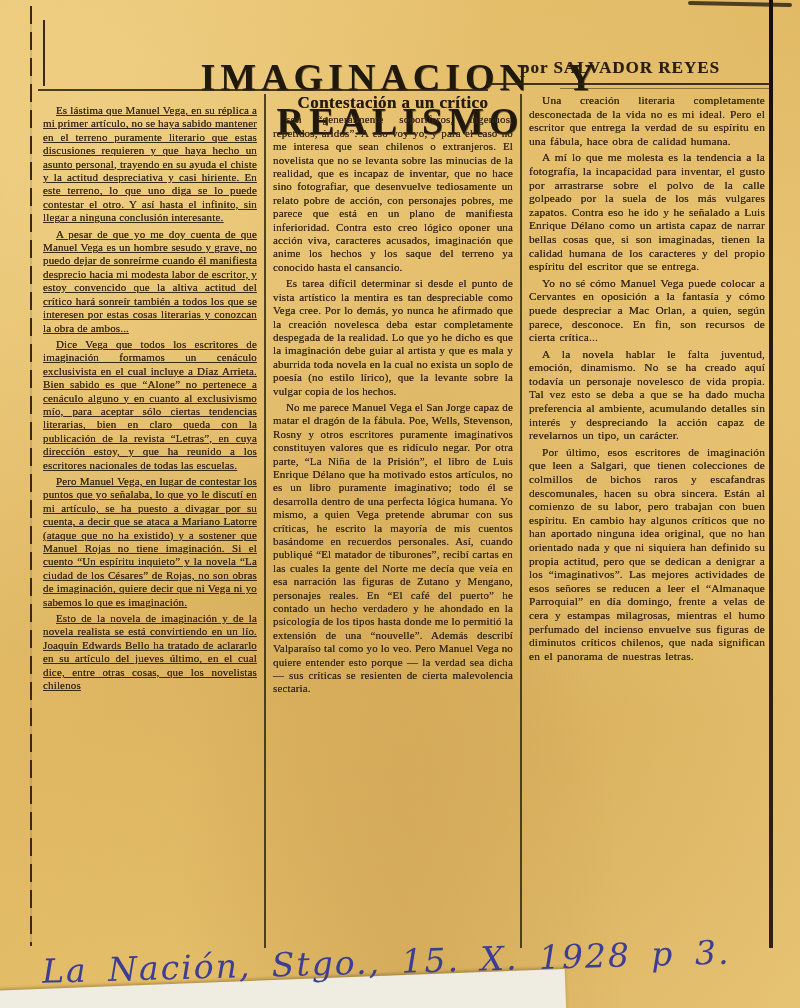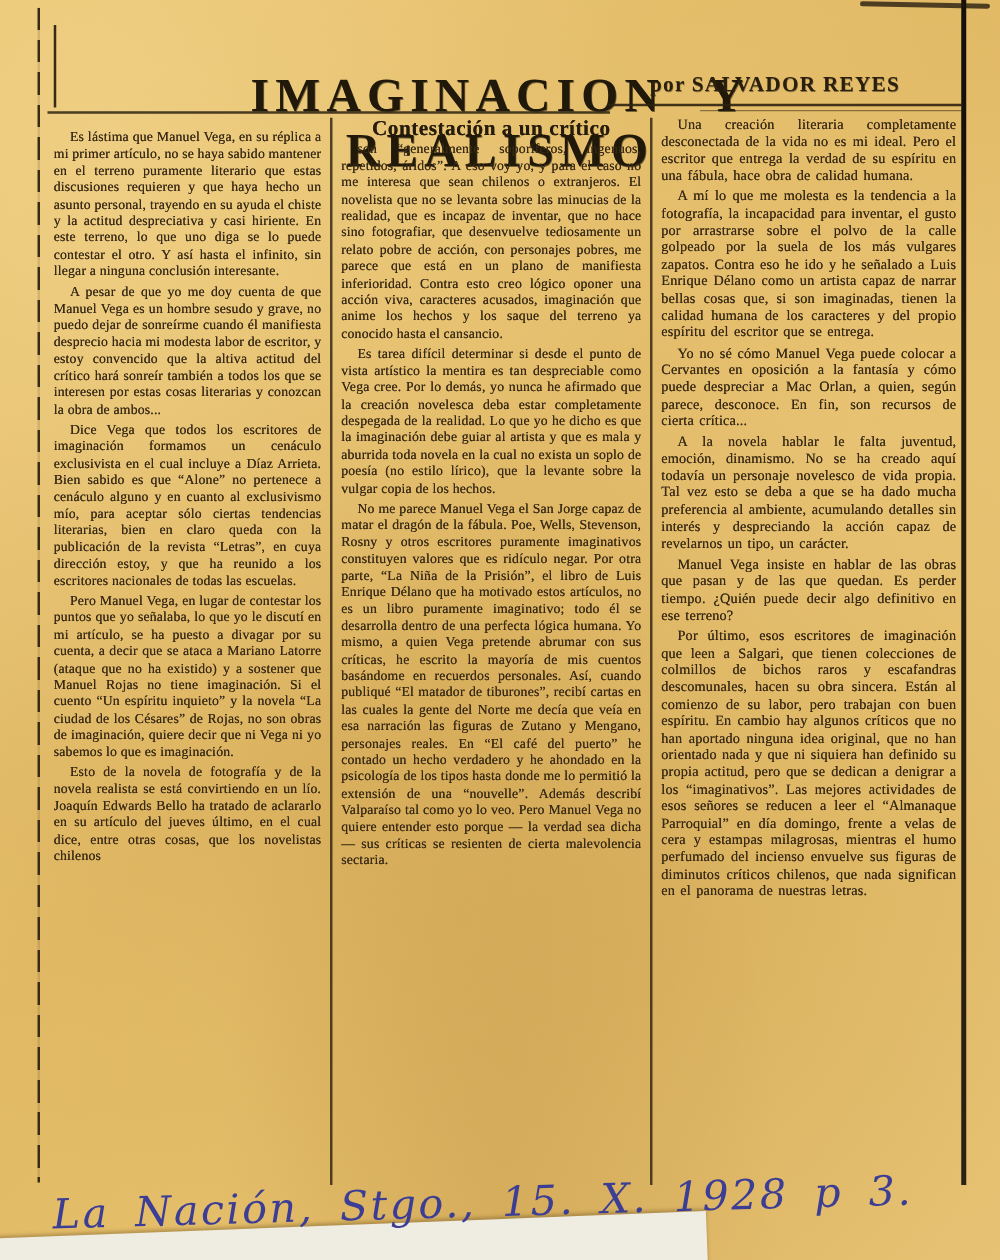--- a/index.html
+++ b/index.html
@@ -34,21 +34,21 @@
     font-size:38px;font-weight:bold;letter-spacing:5px;word-spacing:22px;color:#201809;
     text-shadow:.6px .6px 0 rgba(32,24,9,.55);margin-top:41px;}
   .byline{position:absolute;top:58px;right:80px;font-size:17px;font-weight:bold;
     letter-spacing:1px;color:#2a1f0e;text-shadow:.4px .4px 0 rgba(42,31,14,.5);}
   
   .cols{position:absolute;left:36px;top:94px;width:736px;height:854px;display:flex;overflow:hidden;}
   .col{box-sizing:border-box;padding:0 7px;overflow:hidden;color:#392a16;
     font-size:11px;line-height:13.4px;text-align:justify;
     letter-spacing:.15px;text-shadow:0 0 .5px rgba(57,42,22,.9);}
   .col + .col{border-left:2px solid rgba(43,32,16,.8);}
-  .col1{width:228px;padding-top:10px;}
+  .col1{width:228px;padding-top:10px;text-decoration:underline;}
   .col2{width:256px;}
   .col3{width:252px;font-size:11.4px;line-height:13.6px;word-spacing:1.2px;}
   .col p{margin:0 0 3px;text-indent:13px;}
   .col-heading{font-weight:bold;font-size:17px;text-align:center;margin:2px 0 4px;
     letter-spacing:.4px;color:#261c0c;}
   
   .handnote{position:absolute;left:42px;top:944px;width:560px;
     font-family:"DejaVu Serif",serif;font-style:italic;
     font-size:33px;color:#3c3e95;letter-spacing:2px;word-spacing:8px;
     transform:rotate(-1.6deg);white-space:nowrap;}
@@ -70,36 +70,35 @@
   <div class="rule-b"></div>
   <div class="rule-b2"></div>
 
   <div class="cols">
 
     <div class="col col1">
       <p>Es lástima que Manuel Vega, en su réplica a mi primer artículo, no se haya sabido mantener en el terreno puramente literario que estas discusiones requieren y que haya hecho un asunto personal, trayendo en su ayuda el chiste y la actitud despreciativa y casi hiriente. En este terreno, lo que uno diga se lo puede contestar el otro. Y así hasta el infinito, sin llegar a ninguna conclusión interesante.</p>
       <p>A pesar de que yo me doy cuenta de que Manuel Vega es un hombre sesudo y grave, no puedo dejar de sonreírme cuando él manifiesta desprecio hacia mi modesta labor de escritor, y estoy convencido que la altiva actitud del crítico hará sonreír también a todos los que se interesen por estas cosas literarias y conozcan la obra de ambos...</p>
       <p>Dice Vega que todos los escritores de imaginación formamos un cenáculo exclusivista en el cual incluye a Díaz Arrieta. Bien sabido es que “Alone” no pertenece a cenáculo alguno y en cuanto al exclusivismo mío, para aceptar sólo ciertas tendencias literarias, bien en claro queda con la publicación de la revista “Letras”, en cuya dirección estoy, y que ha reunido a los escritores nacionales de todas las escuelas.</p>
       <p>Pero Manuel Vega, en lugar de contestar los puntos que yo señalaba, lo que yo le discutí en mi artículo, se ha puesto a divagar por su cuenta, a decir que se ataca a Mariano Latorre (ataque que no ha existido) y a sostener que Manuel Rojas no tiene imaginación. Si el cuento “Un espíritu inquieto” y la novela “La ciudad de los Césares” de Rojas, no son obras de imaginación, quiere decir que ni Vega ni yo sabemos lo que es imaginación.</p>
-      <p>Esto de la novela de fotografía y de la novela realista se está convirtiendo en un lío. Joaquín Edwards Bello ha tratado de aclararlo en su artículo del jueves último, en el cual dice, entre otras cosas, que los novelistas chilenos</p>
+      <p>Esto de la novela de imaginación y de la novela realista se está convirtiendo en un lío. Joaquín Edwards Bello ha tratado de aclararlo en su artículo del jueves último, en el cual dice, entre otras cosas, que los novelistas chilenos</p>
     </div>
 
     <div class="col col2">
       <div class="col-heading">Contestación a un crítico</div>
       <p>son “generalmente soporíferos, ingenuos, repetidos, áridos”. A eso voy yo, y para el caso no me interesa que sean chilenos o extranjeros. El novelista que no se levanta sobre las minucias de la realidad, que es incapaz de inventar, que no hace sino fotografiar, que desenvuelve tediosamente un relato pobre de acción, con personajes pobres, me parece que está en un plano de manifiesta inferioridad. Contra esto creo lógico oponer una acción viva, caracteres acusados, imaginación que anime los hechos y los saque del terreno ya conocido hasta el cansancio.</p>
       <p>Es tarea difícil determinar si desde el punto de vista artístico la mentira es tan despreciable como Vega cree. Por lo demás, yo nunca he afirmado que la creación novelesca deba estar completamente despegada de la realidad. Lo que yo he dicho es que la imaginación debe guiar al artista y que es mala y aburrida toda novela en la cual no exista un soplo de poesía (no estilo lírico), que la levante sobre la vulgar copia de los hechos.</p>
       <p>No me parece Manuel Vega el San Jorge capaz de matar el dragón de la fábula. Poe, Wells, Stevenson, Rosny y otros escritores puramente imaginativos constituyen valores que es ridículo negar. Por otra parte, “La Niña de la Prisión”, el libro de Luis Enrique Délano que ha motivado estos artículos, no es un libro puramente imaginativo; todo él se desarrolla dentro de una perfecta lógica humana. Yo mismo, a quien Vega pretende abrumar con sus críticas, he escrito la mayoría de mis cuentos basándome en recuerdos personales. Así, cuando publiqué “El matador de tiburones”, recibí cartas en las cuales la gente del Norte me decía que veía en esa narración las figuras de Zutano y Mengano, personajes reales. En “El café del puerto” he contado un hecho verdadero y he ahondado en la psicología de los tipos hasta donde me lo permitió la extensión de una “nouvelle”. Además describí Valparaíso tal como yo lo veo. Pero Manuel Vega no quiere entender esto porque — la verdad sea dicha — sus críticas se resienten de cierta malevolencia sectaria.</p>
     </div>
 
     <div class="col col3">
       <p>Una creación literaria completamente desconectada de la vida no es mi ideal. Pero el escritor que entrega la verdad de su espíritu en una fábula, hace obra de calidad humana.</p>
       <p>A mí lo que me molesta es la tendencia a la fotografía, la incapacidad para inventar, el gusto por arrastrarse sobre el polvo de la calle golpeado por la suela de los más vulgares zapatos. Contra eso he ido y he señalado a Luis Enrique Délano como un artista capaz de narrar bellas cosas que, si son imaginadas, tienen la calidad humana de los caracteres y del propio espíritu del escritor que se entrega.</p>
       <p>Yo no sé cómo Manuel Vega puede colocar a Cervantes en oposición a la fantasía y cómo puede despreciar a Mac Orlan, a quien, según parece, desconoce. En fin, son recursos de cierta crítica...</p>
       <p>A la novela hablar le falta juventud, emoción, dinamismo. No se ha creado aquí todavía un personaje novelesco de vida propia. Tal vez esto se deba a que se ha dado mucha preferencia al ambiente, acumulando detalles sin interés y despreciando la acción capaz de revelarnos un tipo, un carácter.</p>
-      <p>Manuel Vega insiste en hablar de las obras que pasan y de las que quedan. Es perder tiempo. ¿Quién puede decir algo definitivo en ese terreno?</p>
       <p>Por último, esos escritores de imaginación que leen a Salgari, que tienen colecciones de colmillos de bichos raros y escafandras descomunales, hacen su obra sincera. Están al comienzo de su labor, pero trabajan con buen espíritu. En cambio hay algunos críticos que no han aportado ninguna idea original, que no han orientado nada y que ni siquiera han definido su propia actitud, pero que se dedican a denigrar a los “imaginativos”. Las mejores actividades de esos señores se reducen a leer el “Almanaque Parroquial” en día domingo, frente a velas de cera y estampas milagrosas, mientras el humo perfumado del incienso envuelve sus figuras de diminutos críticos chilenos, que nada significan en el panorama de nuestras letras.</p>
     </div>
 
   </div>
 
   <div class="backing"></div>
 
   <div class="handnote">La Nación, Stgo., 15. X. 1928   p 3.</div>
 
 </div>

